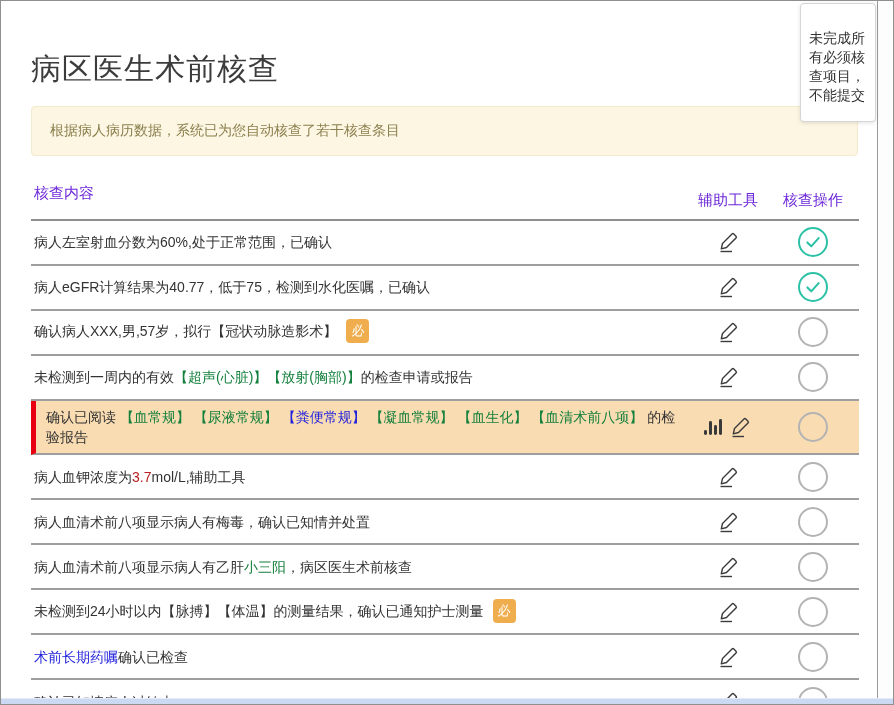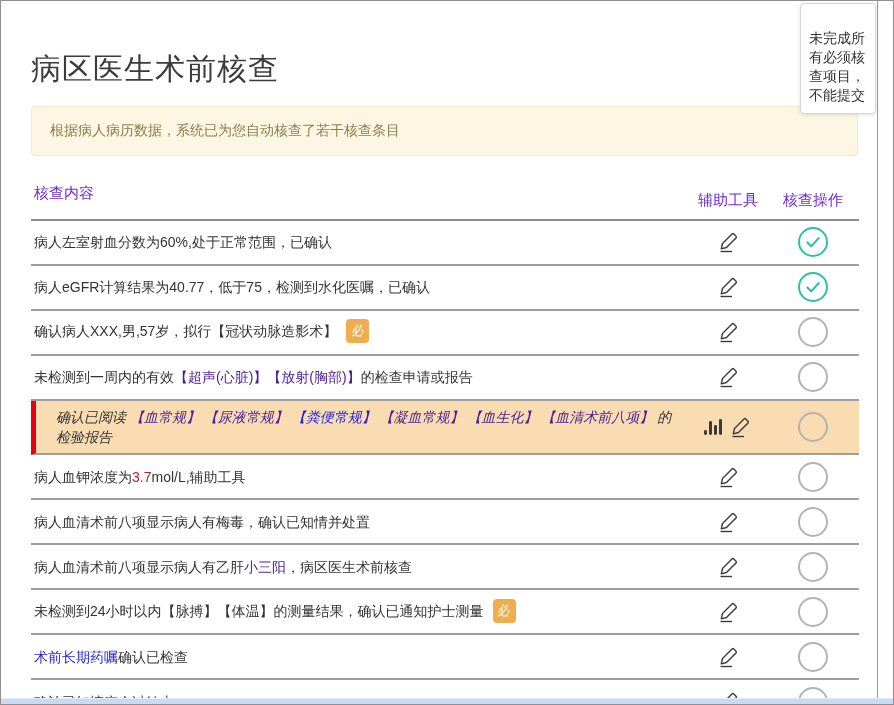--- a/index.html
+++ b/index.html
@@ -70,38 +70,38 @@
     min-height: 45px;
     border-bottom: 2px solid #9e9e9e;
     font-size: 14px;
     color: #333;
   }
   .row.highlight {
     background: #f9dcb2;
     border-left: 5px solid #e60012;
   }
   .col-content { flex: 1; padding: 6px 4px 6px 3px; line-height: 1.45; }
-  .row.highlight .col-content { padding-left: 20px; font-style: italic; }
+  .row.highlight .col-content { padding-left: 10px; }
   .col-tools {
     width: 78px;
     display: flex;
     align-items: center;
     justify-content: center;
     gap: 3px;
     flex-shrink: 0;
   }
   .col-ops {
     width: 92px;
     display: flex;
     align-items: center;
     justify-content: center;
     flex-shrink: 0;
   }
   .thead .col-tools, .thead .col-ops { display: block; text-align: center; font-family: Liberation Serif, serif; }
-  .seg-red    { color: #4c1d95; }
+  .seg-red    { color: #15803d; }
   .seg-blue   { color: #2323dc; }
   .seg-orange { color: #b91c1c; }
   .badge {
     display: inline-block;
     vertical-align: middle;
     margin-left: 9px;
     margin-top: -2px;
     background: #efad4d;
     color: #fff;
     font-size: 13px;
@@ -123,21 +123,21 @@
   .circle.checked { border-color: #2cc1a6; }
   .tooltip {
     position: absolute;
     top: 2px; right: 17px;
     width: 76px;
     min-height: 108px;
     background: #fff;
     border: 1px solid #d6d6d6;
     border-radius: 4px;
     box-shadow: 0 1px 4px rgba(0,0,0,0.12);
-    padding: 25px 8px 8px 8px;
+    padding: 25px 8px 16px 8px;
     font-size: 14px;
     line-height: 19px;
     color: #333;
     word-break: break-all;
     z-index: 10;
   }
 </style>
 </head>
 <body>
 

